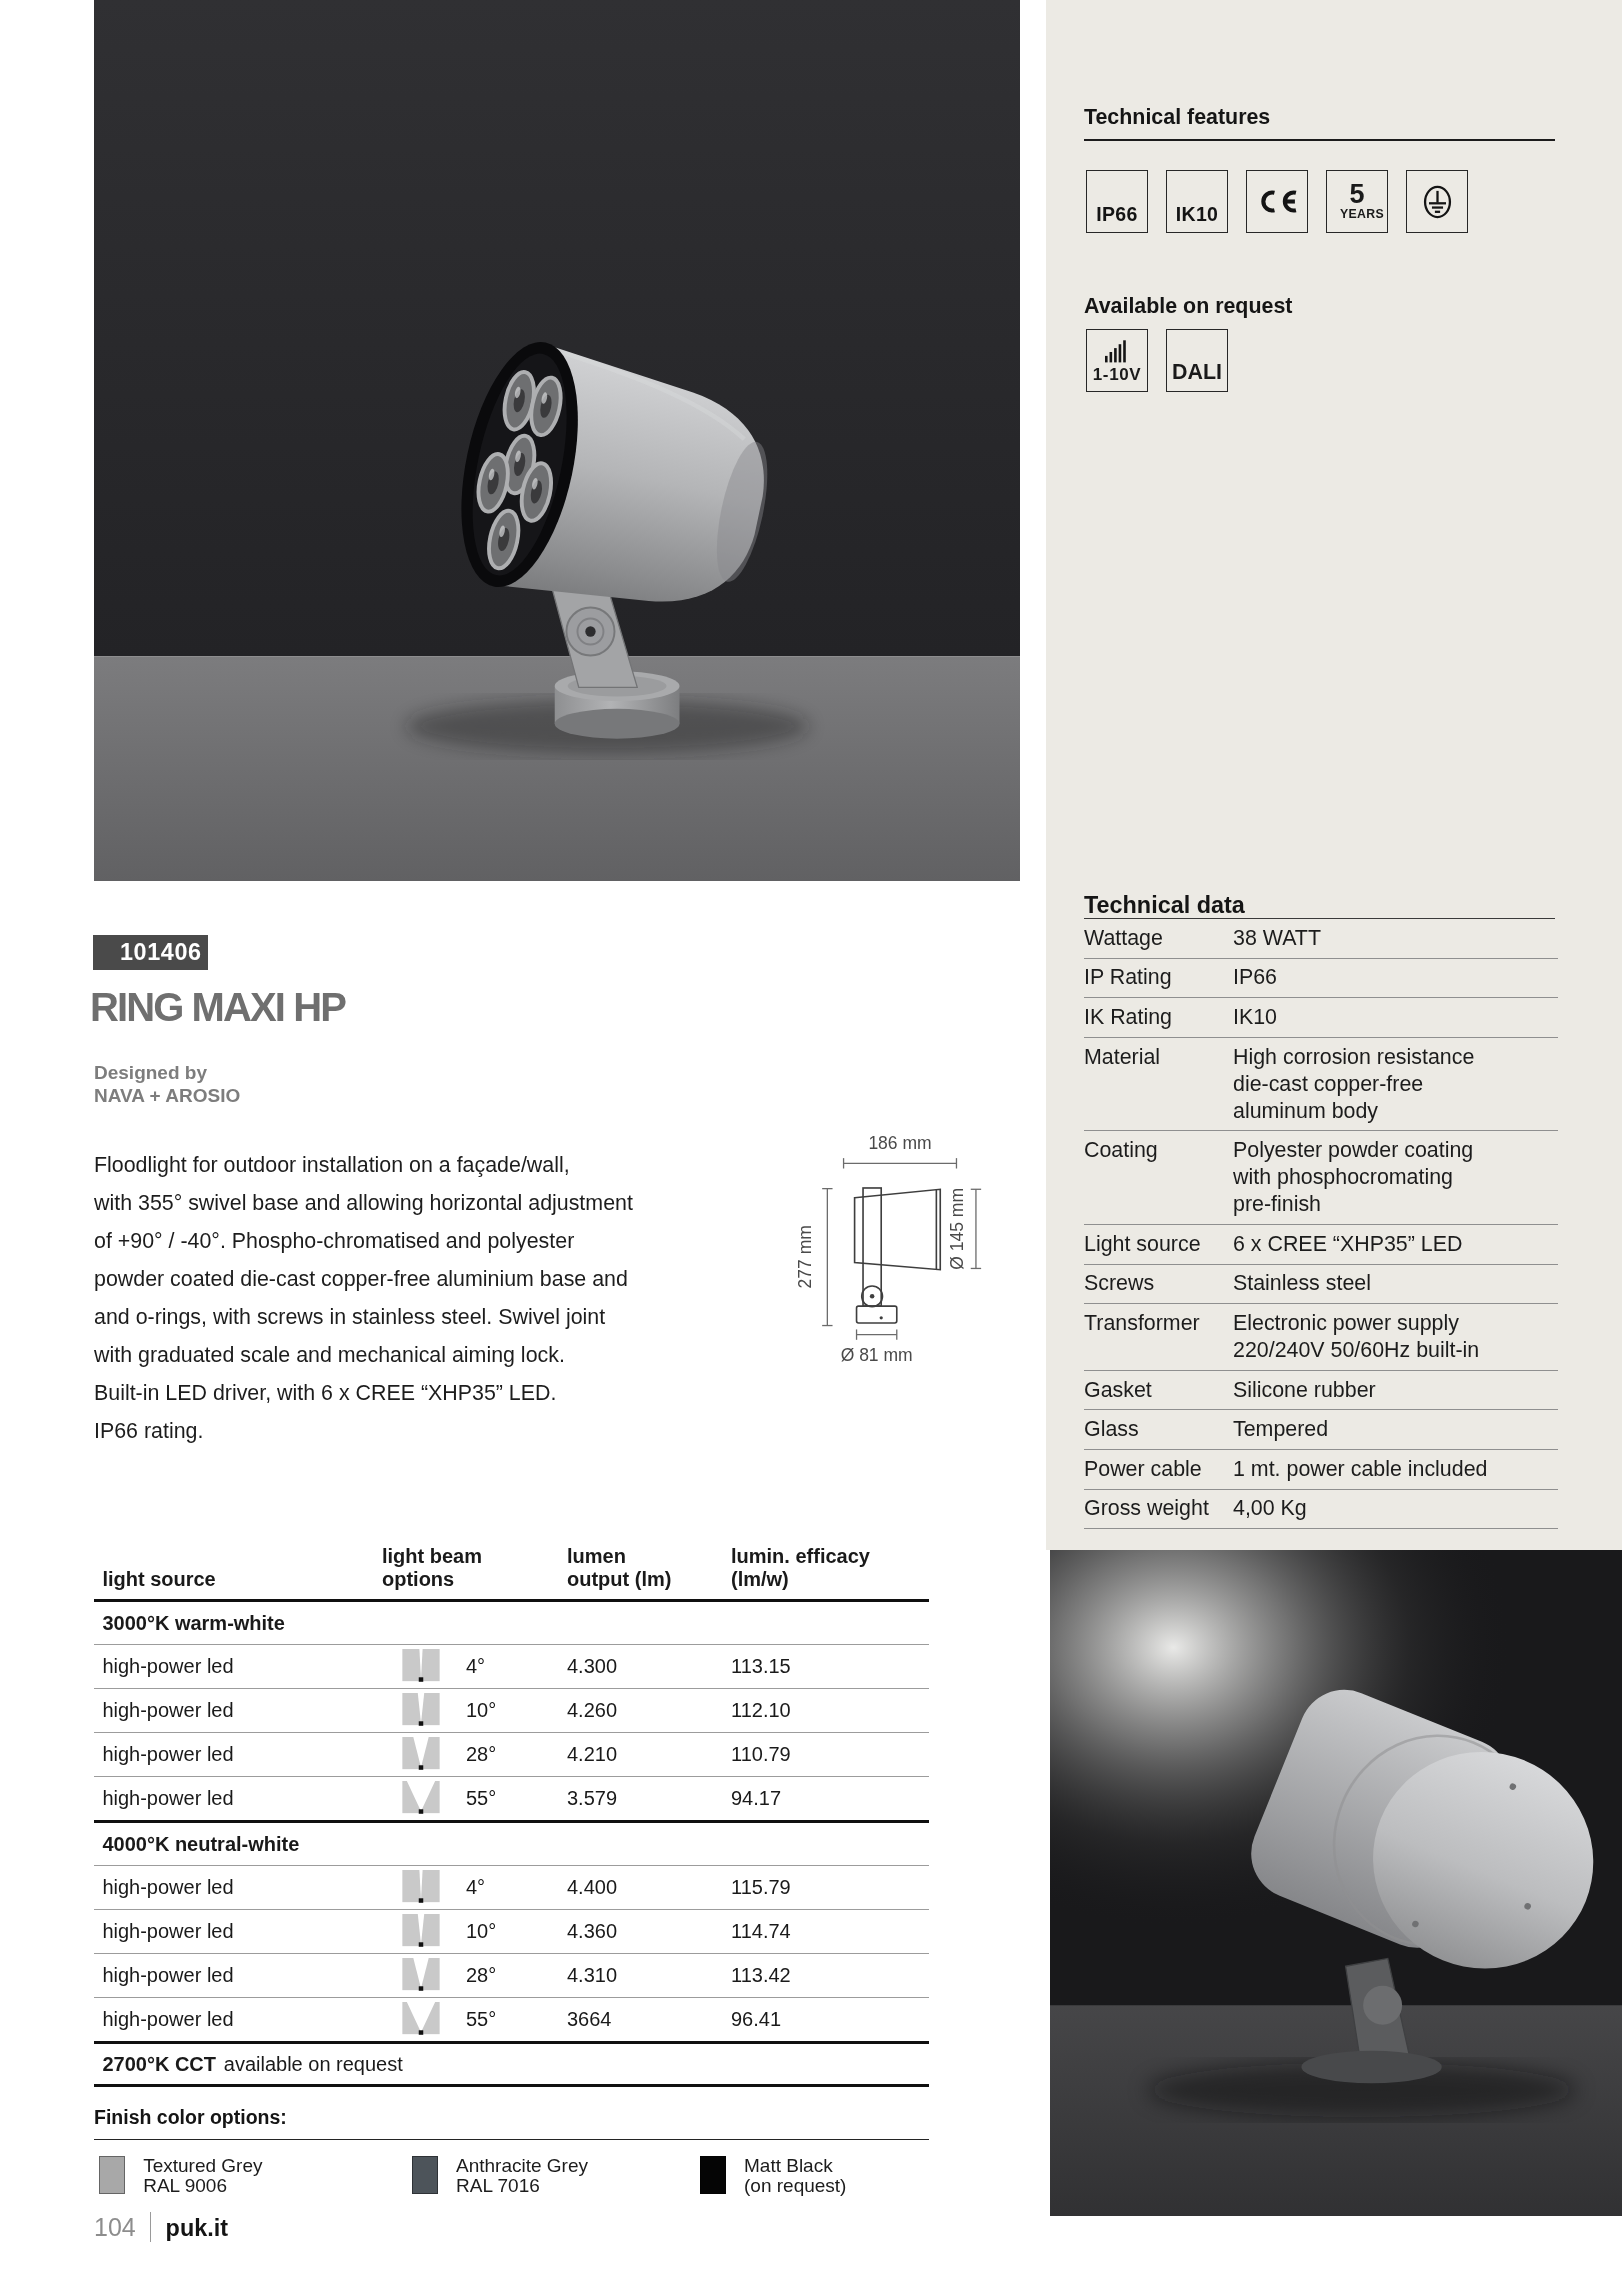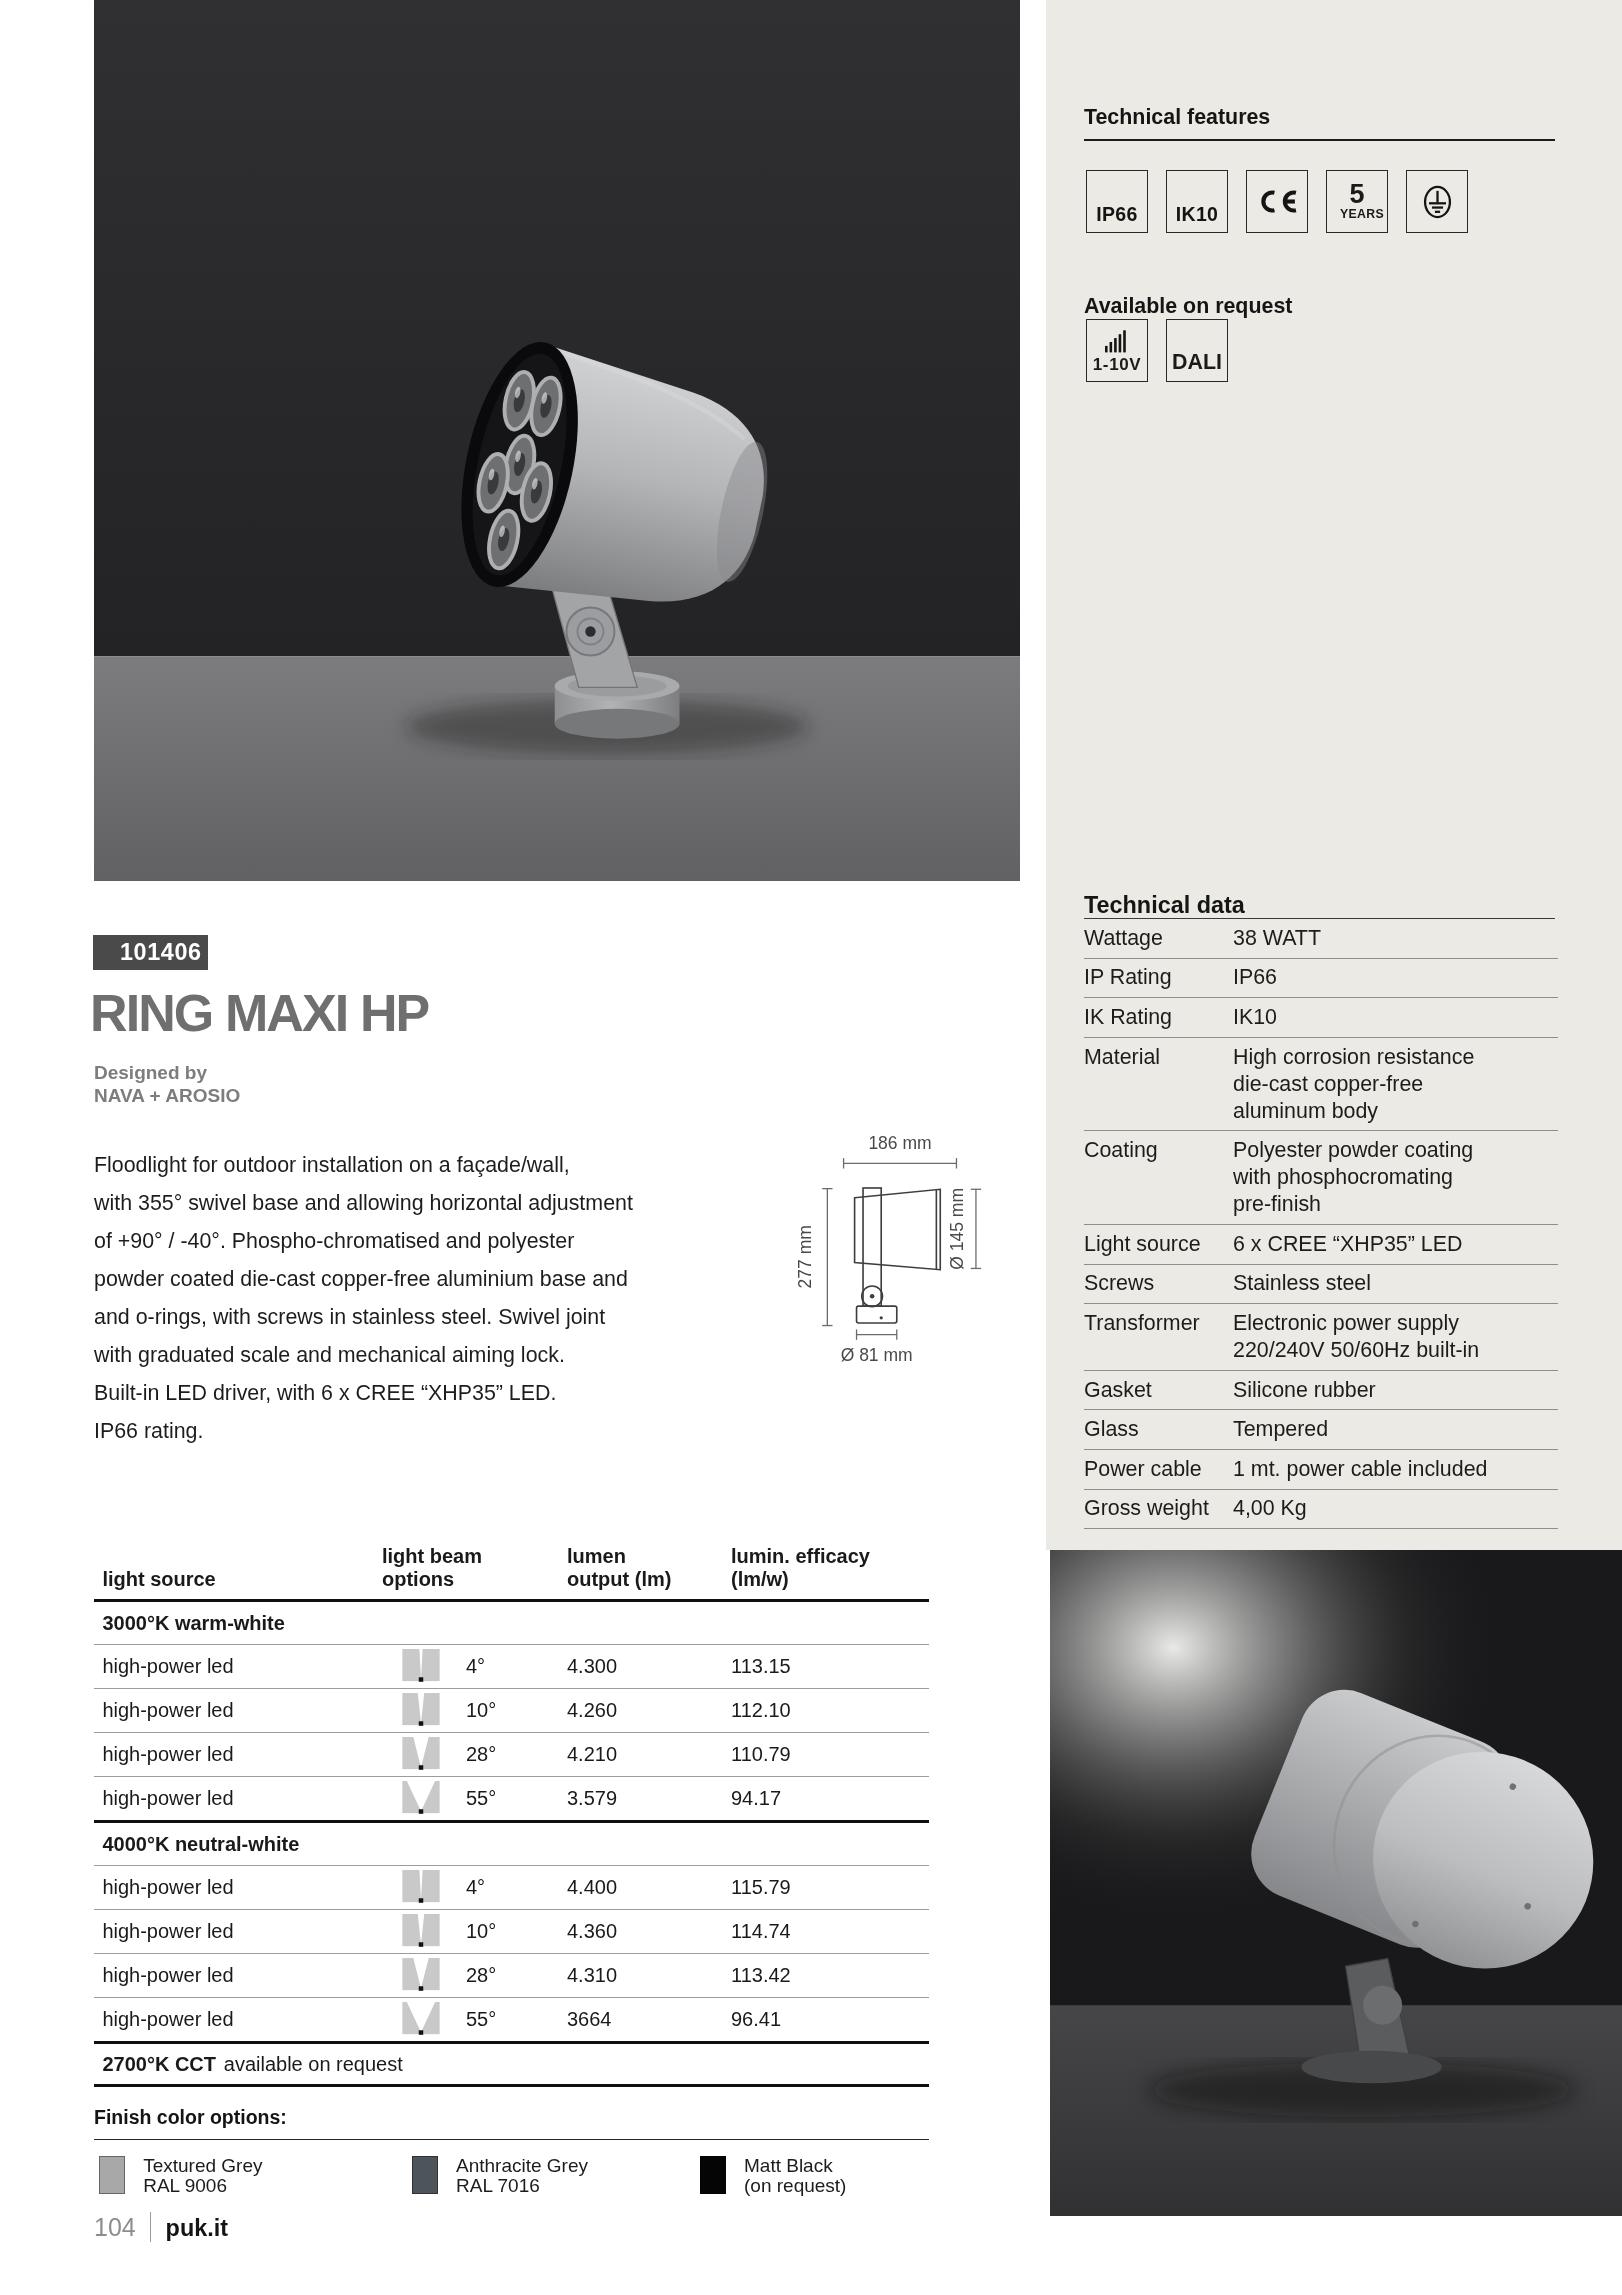--- a/index.html
+++ b/index.html
@@ -22,21 +22,21 @@
 
   
   #td-table{position:absolute;left:38px;top:919px;width:474px;}
   .td-row{display:flex;border-bottom:1.3px solid #8f8f8f;padding:5.8px 0;}
   .td-label{width:149px;flex:none;font-size:21.4px;line-height:27px;color:#1c1c1c;}
   .td-value{font-size:21.4px;line-height:27px;color:#1c1c1c;}
 
   
   #code-badge{left:93px;top:935px;width:115px;height:35px;background:#4a4a4a;display:flex;align-items:center;}
   #code-badge span{color:#ffffff;font-size:23.4px;font-weight:700;letter-spacing:0.6px;padding-left:27px;}
-  #product-title{left:90px;top:987px;font-size:52px;font-weight:700;letter-spacing:-1.9px;color:#6f6f6f;line-height:1;white-space:nowrap;}
+  #product-title{left:90px;top:987px;font-size:40px;font-weight:700;letter-spacing:-1.9px;color:#6f6f6f;line-height:1;white-space:nowrap;}
   #designed{left:94px;top:1061px;font-size:19px;font-weight:700;line-height:23px;color:#7d7d7d;}
   #description{left:94px;top:1146px;font-size:21.4px;line-height:38px;color:#1d1d1d;}
 
   
   #spec-table{left:94px;top:1529px;width:835px;font-size:20px;}
   .spec-grid{display:grid;grid-template-columns:288px 84px 101px 164px 1fr;}
   #spec-header{height:70px;border-bottom:3.2px solid #101010;align-items:end;font-weight:700;line-height:23px;padding:0;}
   #spec-header > div{padding-bottom:7.8px;}
   .sec-title{height:42px;display:flex;align-items:center;border-bottom:1.3px solid #9c9c9c;font-weight:700;}
   .spec-row{height:43px;align-items:center;border-bottom:1.3px solid #9c9c9c;}
@@ -189,21 +189,21 @@
           <line x1="22" y1="9" x2="22" y2="27" stroke="#141414" stroke-width="3.5"></line>
           <line x1="9" y1="28" x2="35" y2="28" stroke="#141414" stroke-width="3.5"></line>
           <line x1="13.5" y1="34.5" x2="30.5" y2="34.5" stroke="#141414" stroke-width="3.5"></line>
           <line x1="18" y1="41" x2="26" y2="41" stroke="#141414" stroke-width="3.5"></line>
         </svg>
       </div>
     </div>
 
     <div class="panel-h" style="top:294px;">Available on request</div>
 
-    <div class="badge-row" style="top:319px;">
+    <div class="badge-row" style="top:329px;">
       <div class="fbadge">
         <svg width="23.4" height="23.4" viewBox="0 0 36 36" style="margin-bottom:2.6px;">
           <rect x="0" y="26" width="4" height="10" fill="#141414"></rect>
           <rect x="7" y="20" width="4" height="16" fill="#141414"></rect>
           <rect x="14" y="14" width="4" height="22" fill="#141414"></rect>
           <rect x="21" y="8" width="4" height="28" fill="#141414"></rect>
           <rect x="28" y="2" width="4" height="34" fill="#141414"></rect>
         </svg>
         <span class="v110-label">1-10V</span>
       </div>

